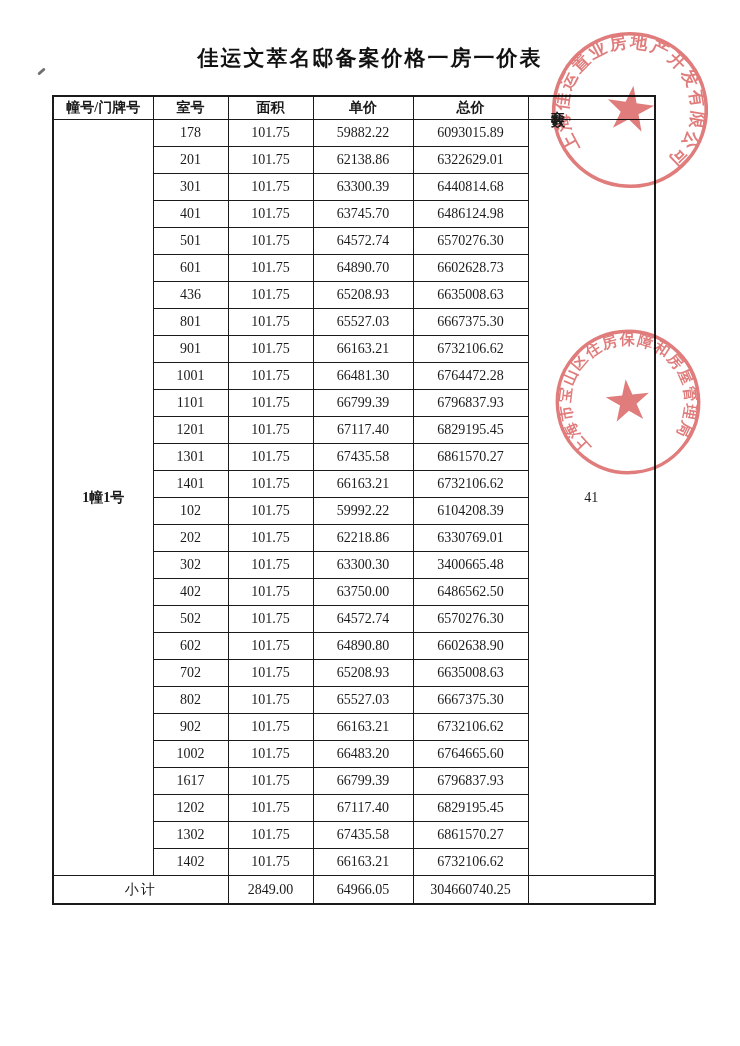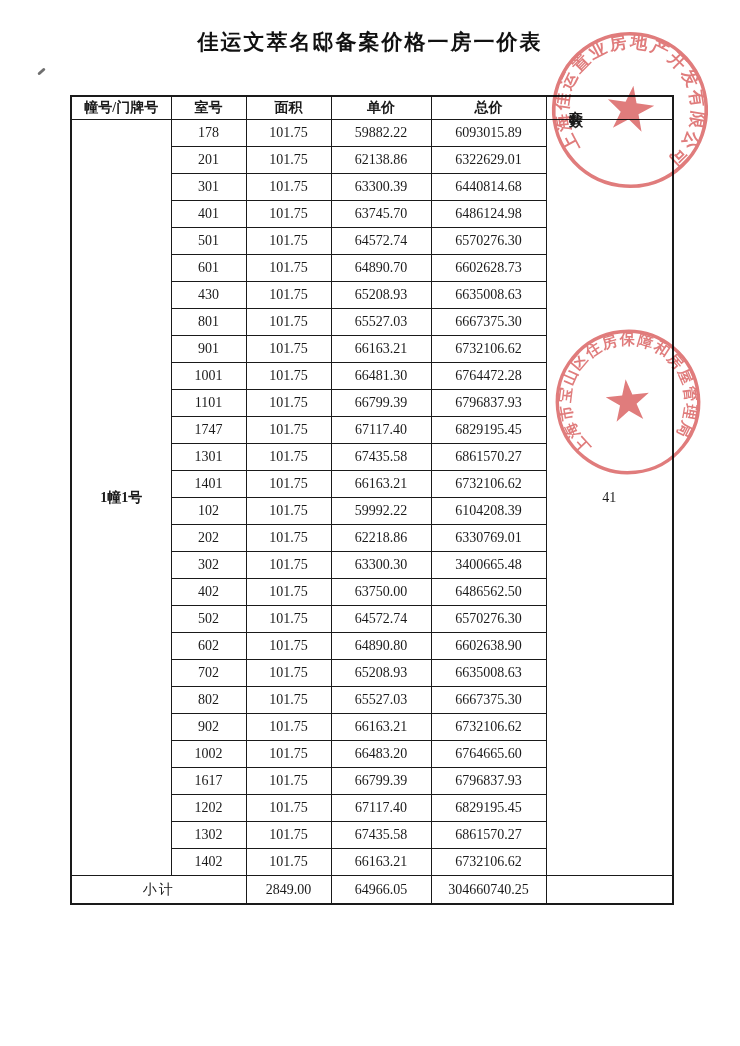--- a/index.html
+++ b/index.html
@@ -11,21 +11,21 @@
     position: relative;
     width: 740px;
     height: 1046px;
     background: #ffffff;
     overflow: hidden;
     font-family: "Liberation Serif", "DejaVu Serif", serif;
     color: #1a1a1a;
   }
   .doc-title {
     position: absolute;
-    top: 28px;
+    top: 44px;
     left: 0;
     width: 100%;
     text-align: center;
     font-size: 21px;
     font-weight: bold;
     letter-spacing: 2px;
     color: #111;
     margin: 0;
   }
   .scan-artifact {
@@ -34,21 +34,21 @@
     left: 37px;
     width: 9px;
     height: 3px;
     background: #6f6f6f;
     transform: rotate(-42deg);
     border-radius: 2px;
   }
   table.price-table {
     position: absolute;
     top: 95px;
-    left: 70px;
+    left: 52px;
     width: 602px;
     border-collapse: collapse;
     table-layout: fixed;
     font-size: 14px;
   }
   table.price-table, table.price-table th, table.price-table td {
     border: 1px solid #1a1a1a;
   }
   table.price-table { border-width: 2px; }
   table.price-table th, table.price-table td {
@@ -181,21 +181,21 @@
           <td>64572.74</td>
           <td>6570276.30</td>
         </tr>
         <tr>
           <td>601</td>
           <td>101.75</td>
           <td>64890.70</td>
           <td>6602628.73</td>
         </tr>
         <tr>
-          <td>430</td>
+          <td>436</td>
           <td>101.75</td>
           <td>65208.93</td>
           <td>6635008.63</td>
         </tr>
         <tr>
           <td>801</td>
           <td>101.75</td>
           <td>65527.03</td>
           <td>6667375.30</td>
         </tr>
@@ -211,21 +211,21 @@
           <td>66481.30</td>
           <td>6764472.28</td>
         </tr>
         <tr>
           <td>1101</td>
           <td>101.75</td>
           <td>66799.39</td>
           <td>6796837.93</td>
         </tr>
         <tr>
-          <td>1747</td>
+          <td>1201</td>
           <td>101.75</td>
           <td>67117.40</td>
           <td>6829195.45</td>
         </tr>
         <tr>
           <td>1301</td>
           <td>101.75</td>
           <td>67435.58</td>
           <td>6861570.27</td>
         </tr>

